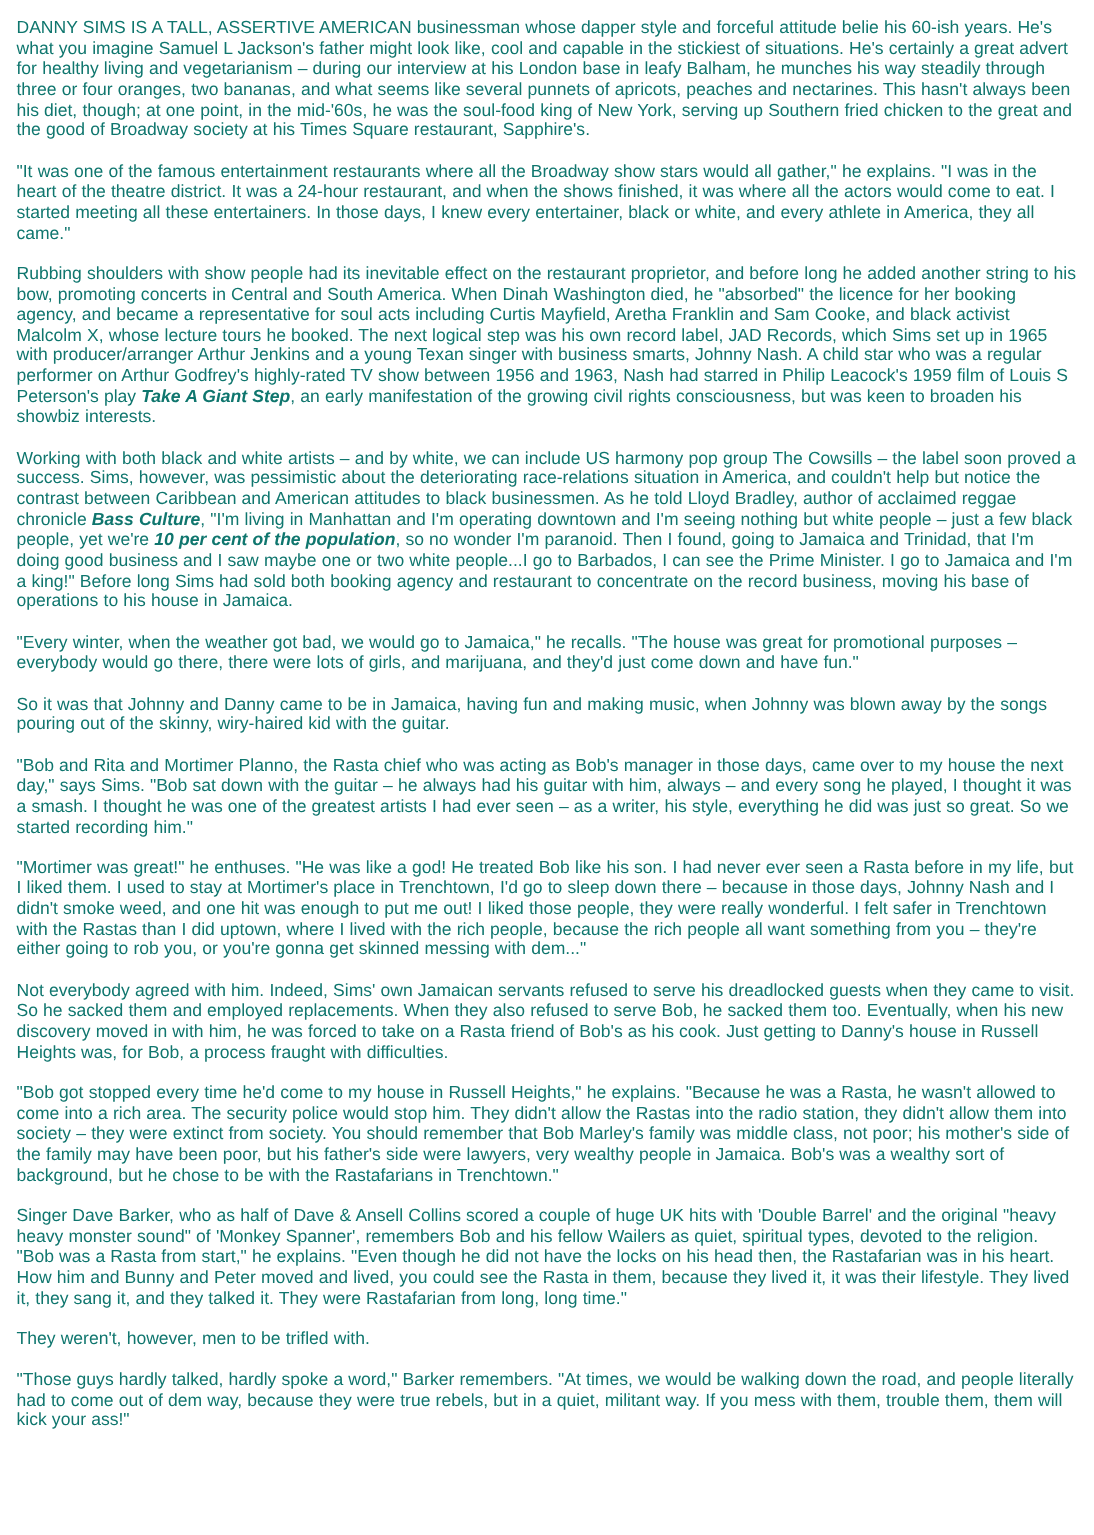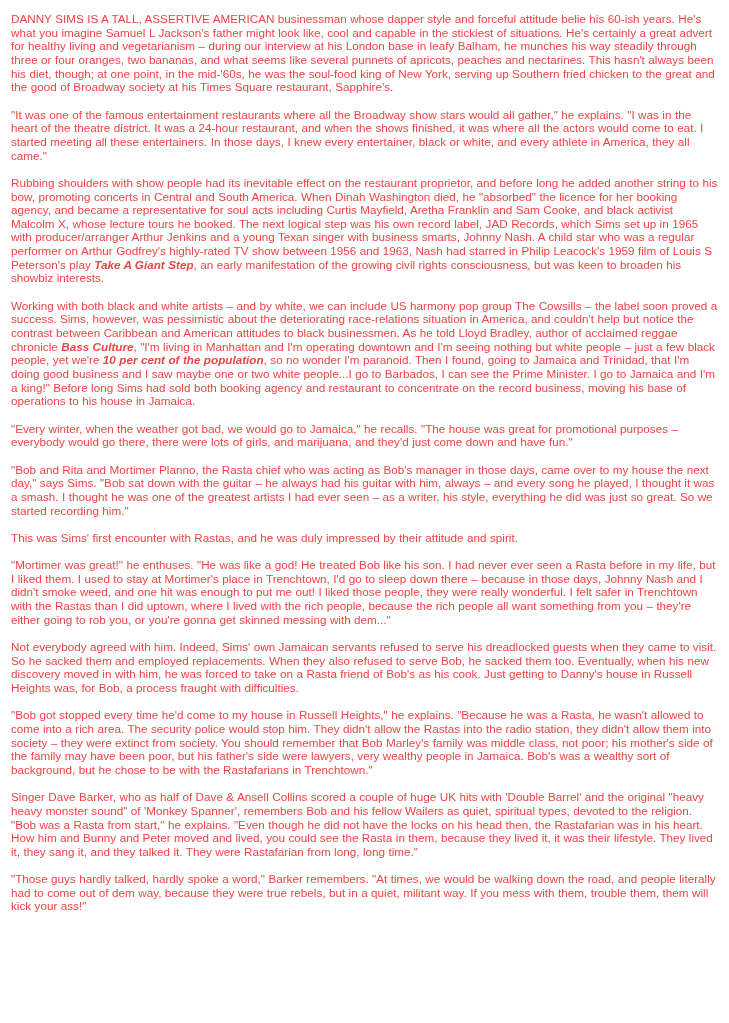--- a/index.html
+++ b/index.html
@@ -29,28 +29,29 @@
     padding: 0;
   }
   .italic {
     font-style: italic;
     font-weight: bold;
   }
 </style>
 </head>
 <body>
 
-<div class="page" style="background: rgb(255, 255, 255); color: #ef4444;">
+<div class="page" style="background: rgb(255, 255, 255); color: #0f766e;">
   <div class="doc">
       <p><span>DANNY SIMS IS A TALL, ASSERTIVE AMERICAN businessman whose dapper style and forceful attitude belie his 60-ish years. He's what you imagine Samuel L Jackson's father might look like, cool and capable in the stickiest of situations. He's certainly a great advert for healthy living and vegetarianism – during our interview at his London base in leafy Balham, he munches his way steadily through three or four oranges, two bananas, and what seems like several punnets of apricots, peaches and nectarines. This hasn't always been his diet, though; at one point, in the mid-'60s, he was the soul-food king of New York, serving up Southern fried chicken to the great and the good of Broadway society at his Times Square restaurant, Sapphire's.</span></p>
       <p><span>"It was one of the famous entertainment restaurants where all the Broadway show stars would all gather," he explains. "I was in the heart of the theatre district. It was a 24-hour restaurant, and when the shows finished, it was where all the actors would come to eat. I started meeting all these entertainers. In those days, I knew every entertainer, black or white, and every athlete in America, they all came."</span></p>
       <p><span>Rubbing shoulders with show people had its inevitable effect on the restaurant proprietor, and before long he added another string to his bow, promoting concerts in Central and South America. When Dinah Washington died, he "absorbed" the licence for her booking agency, and became a representative for soul acts including Curtis Mayfield, Aretha Franklin and Sam Cooke, and black activist Malcolm X, whose lecture tours he booked. The next logical step was his own record label, JAD Records, which Sims set up in 1965 with producer/arranger Arthur Jenkins and a young Texan singer with business smarts, Johnny Nash. A child star who was a regular performer on Arthur Godfrey's highly-rated TV show between 1956 and 1963, Nash had starred in Philip Leacock's 1959 film of Louis S Peterson's play </span><span class="italic">Take A Giant Step</span><span>, an early manifestation of the growing civil rights consciousness, but was keen to broaden his showbiz interests.</span></p>
       <p><span>Working with both black and white artists – and by white, we can include US harmony pop group The Cowsills – the label soon proved a success. Sims, however, was pessimistic about the deteriorating race-relations situation in America, and couldn't help but notice the contrast between Caribbean and American attitudes to black businessmen. As he told Lloyd Bradley, author of acclaimed reggae chronicle </span><span class="italic">Bass Culture</span><span>, "I'm living in Manhattan and I'm operating downtown and I'm seeing nothing but white people – just a few black people, yet we're </span><span class="italic">10 per cent of the population</span><span>, so no wonder I'm paranoid. Then I found, going to Jamaica and Trinidad, that I'm doing good business and I saw maybe one or two white people...I go to Barbados, I can see the Prime Minister. I go to Jamaica and I'm a king!" Before long Sims had sold both booking agency and restaurant to concentrate on the record business, moving his base of operations to his house in Jamaica.</span></p>
       <p><span>"Every winter, when the weather got bad, we would go to Jamaica," he recalls. "The house was great for promotional purposes – everybody would go there, there were lots of girls, and marijuana, and they'd just come down and have fun."</span></p>
+      <p><span>So it was that Johnny and Danny came to be in Jamaica, having fun and making music, when Johnny was blown away by the songs pouring out of the skinny, wiry-haired kid with the guitar.</span></p>
       <p><span>"Bob and Rita and Mortimer Planno, the Rasta chief who was acting as Bob's manager in those days, came over to my house the next day," says Sims. "Bob sat down with the guitar – he always had his guitar with him, always – and every song he played, I thought it was a smash. I thought he was one of the greatest artists I had ever seen – as a writer, his style, everything he did was just so great. So we started recording him."</span></p>
-      <p><span>This was Sims' first encounter with Rastas, and he was duly impressed by their attitude and spirit.</span></p>
       <p><span>"Mortimer was great!" he enthuses. "He was like a god! He treated Bob like his son. I had never ever seen a Rasta before in my life, but I liked them. I used to stay at Mortimer's place in Trenchtown, I'd go to sleep down there – because in those days, Johnny Nash and I didn't smoke weed, and one hit was enough to put me out! I liked those people, they were really wonderful. I felt safer in Trenchtown with the Rastas than I did uptown, where I lived with the rich people, because the rich people all want something from you – they're either going to rob you, or you're gonna get skinned messing with dem..."</span></p>
       <p><span>Not everybody agreed with him. Indeed, Sims' own Jamaican servants refused to serve his dreadlocked guests when they came to visit. So he sacked them and employed replacements. When they also refused to serve Bob, he sacked them too. Eventually, when his new discovery moved in with him, he was forced to take on a Rasta friend of Bob's as his cook. Just getting to Danny's house in Russell Heights was, for Bob, a process fraught with difficulties.</span></p>
       <p><span>"Bob got stopped every time he'd come to my house in Russell Heights," he explains. "Because he was a Rasta, he wasn't allowed to come into a rich area. The security police would stop him. They didn't allow the Rastas into the radio station, they didn't allow them into society – they were extinct from society. You should remember that Bob Marley's family was middle class, not poor; his mother's side of the family may have been poor, but his father's side were lawyers, very wealthy people in Jamaica. Bob's was a wealthy sort of background, but he chose to be with the Rastafarians in Trenchtown."</span></p>
       <p><span>Singer Dave Barker, who as half of Dave &amp; Ansell Collins scored a couple of huge UK hits with 'Double Barrel' and the original "heavy heavy monster sound" of 'Monkey Spanner', remembers Bob and his fellow Wailers as quiet, spiritual types, devoted to the religion. "Bob was a Rasta from start," he explains. "Even though he did not have the locks on his head then, the Rastafarian was in his heart. How him and Bunny and Peter moved and lived, you could see the Rasta in them, because they lived it, it was their lifestyle. They lived it, they sang it, and they talked it. They were Rastafarian from long, long time."</span></p>
+      <p><span>They weren't, however, men to be trifled with.</span></p>
       <p><span>"Those guys hardly talked, hardly spoke a word," Barker remembers. "At times, we would be walking down the road, and people literally had to come out of dem way, because they were true rebels, but in a quiet, militant way. If you mess with them, trouble them, them will kick your ass!"</span></p>
     </div>
 </div>
 
 </body></html>

